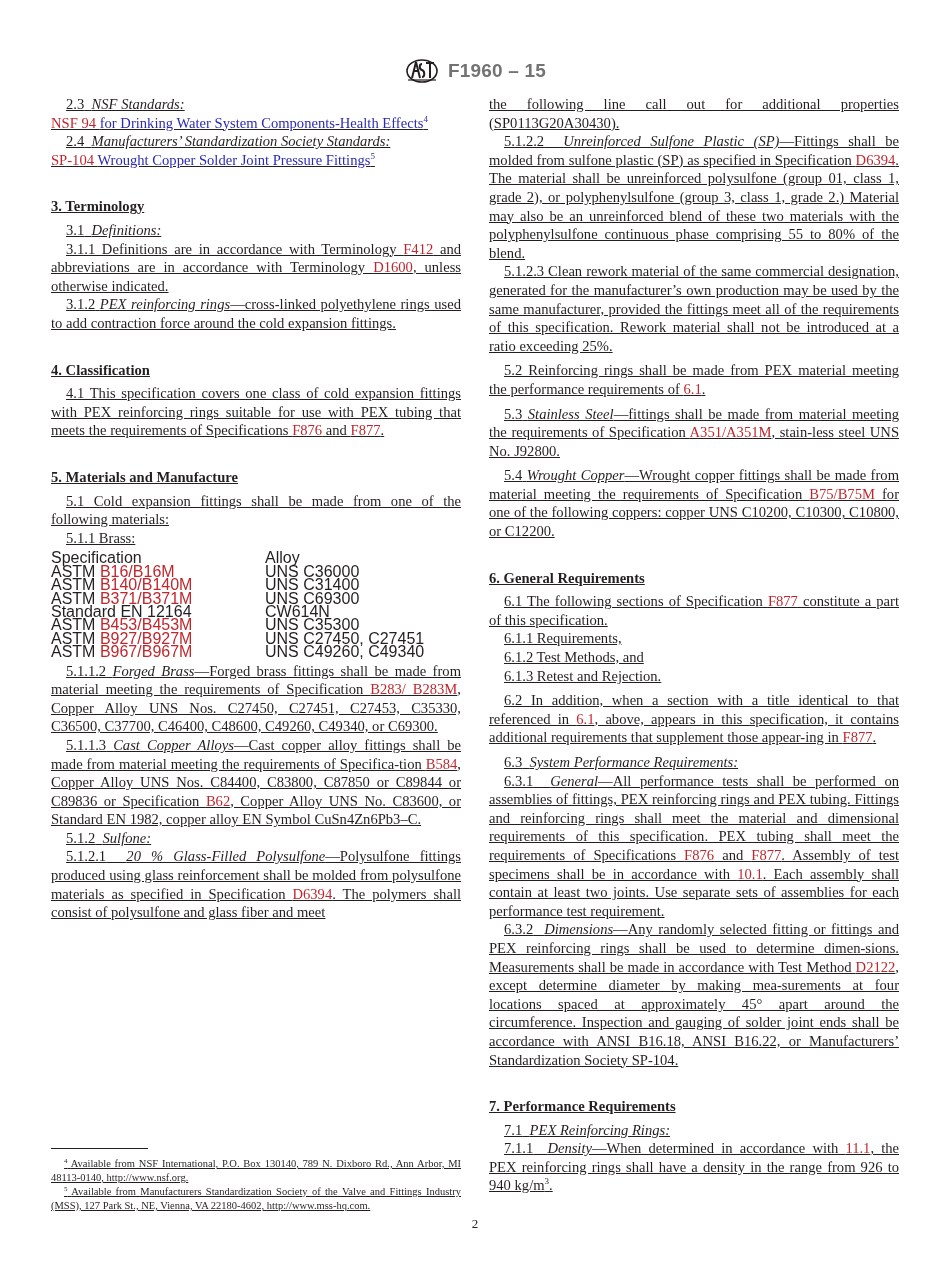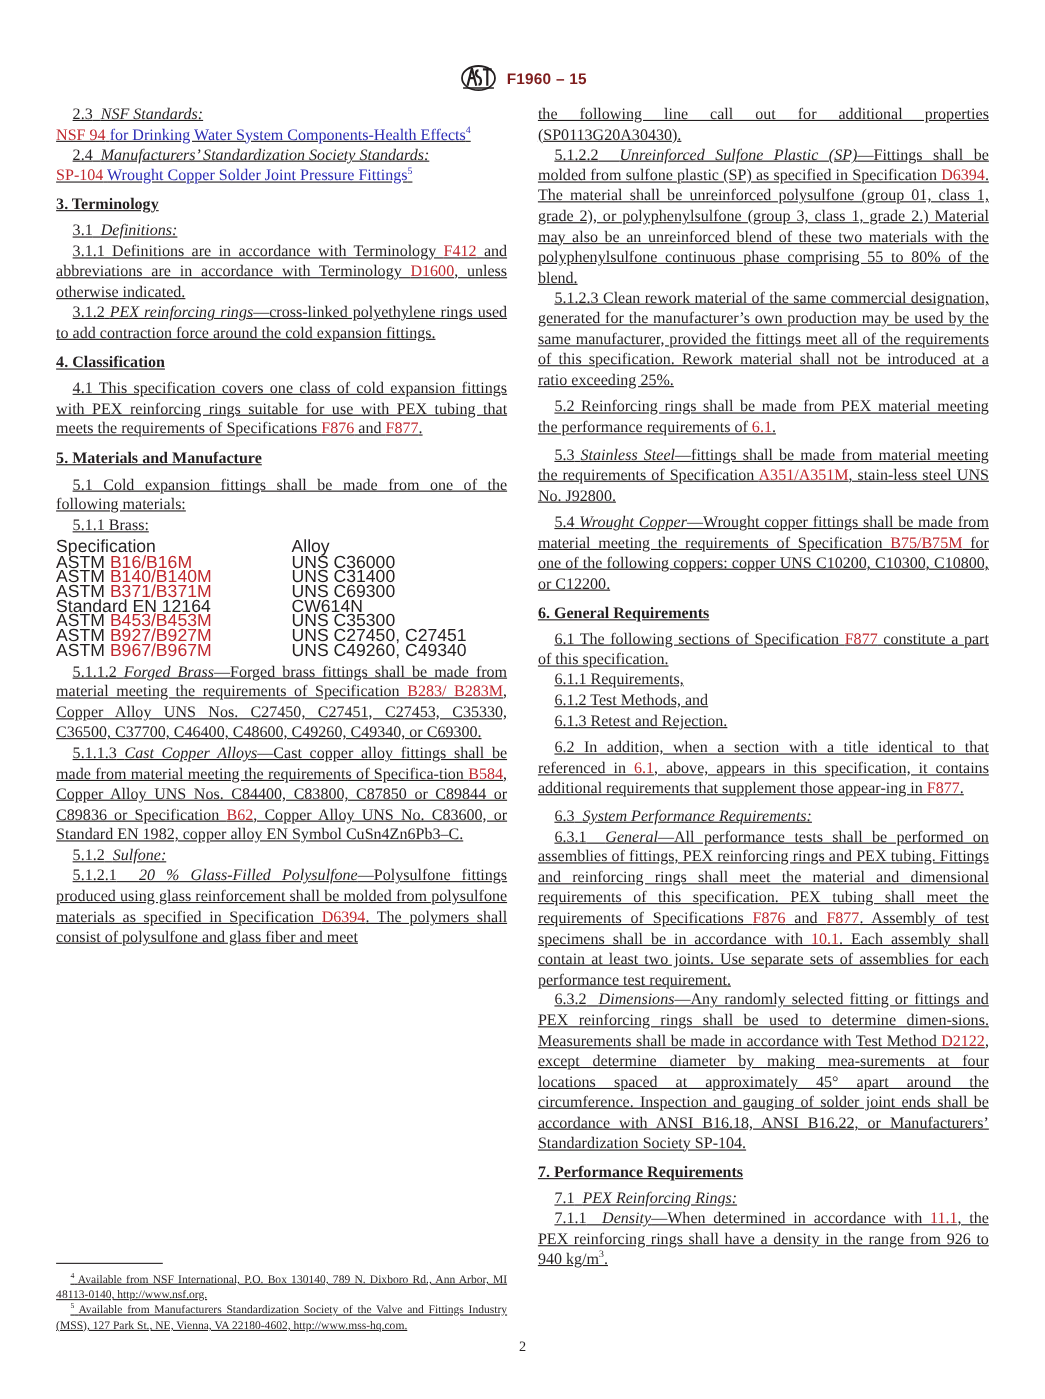--- a/index.html
+++ b/index.html
@@ -1,27 +1,27 @@
 <!DOCTYPE html>
 <html><head>
 <meta charset="utf-8">
 <style>
   html, body { margin:0; padding:0; background:#ffffff; }
   body { width:950px; height:1272px; position:relative; overflow:hidden;
          font-family:"Liberation Serif", "DejaVu Serif", serif; color:#231f20; }
   .header { position:absolute; top:56px; left:0; width:950px; height:30px; display:flex; justify-content:center; align-items:center; gap:8px; }
   .logo { width:36px; height:26px; display:inline-block; }
-  .doc-id { font-family:"Liberation Sans", sans-serif; font-weight:bold; font-size:14px; color:#7f1d1d; letter-spacing:0.2px; }
+  .doc-id { font-family:"Liberation Sans", sans-serif; font-weight:bold; font-size:19px; color:#737373; letter-spacing:0.2px; }
   .col { position:absolute; top:95px; width:410px; font-size:14.6px; line-height:18.6px; text-align:justify; }
   .col.left { left:51px; }
   .col.right { left:489px; }
   p { margin:0;text-decoration:underline; }
   .ind { text-indent:15px; }
   .hang { padding-left:15px; text-indent:-15px; }
-  .h { font-weight:bold; font-size:14.6px; margin-top:8px; margin-bottom:5px; }
+  .h { font-weight:bold; font-size:14.6px; margin-top:28px; margin-bottom:5px; }
   .gap { margin-top:6px; }
   i, .it { font-style:italic; }
   .ref { color:#c0272d; }
   .blue { color:#2b2bb5; }
   sup { font-size:9px; line-height:0; vertical-align:super; }
   table.spec { font-family:"Liberation Sans", sans-serif; font-size:16px; line-height:13.4px; border-collapse:collapse; margin:4px 0 3px 0; width:410px; }
   table.spec td { padding:0; vertical-align:top; }
   table.spec td.c1 { width:214px; }
   .footnotes { position:absolute; left:51px; top:1148px; width:410px; font-size:10.5px; line-height:14px; text-align:justify; }
   .fn-rule { width:97px; border-top:1px solid #231f20; margin-bottom:8px; }

